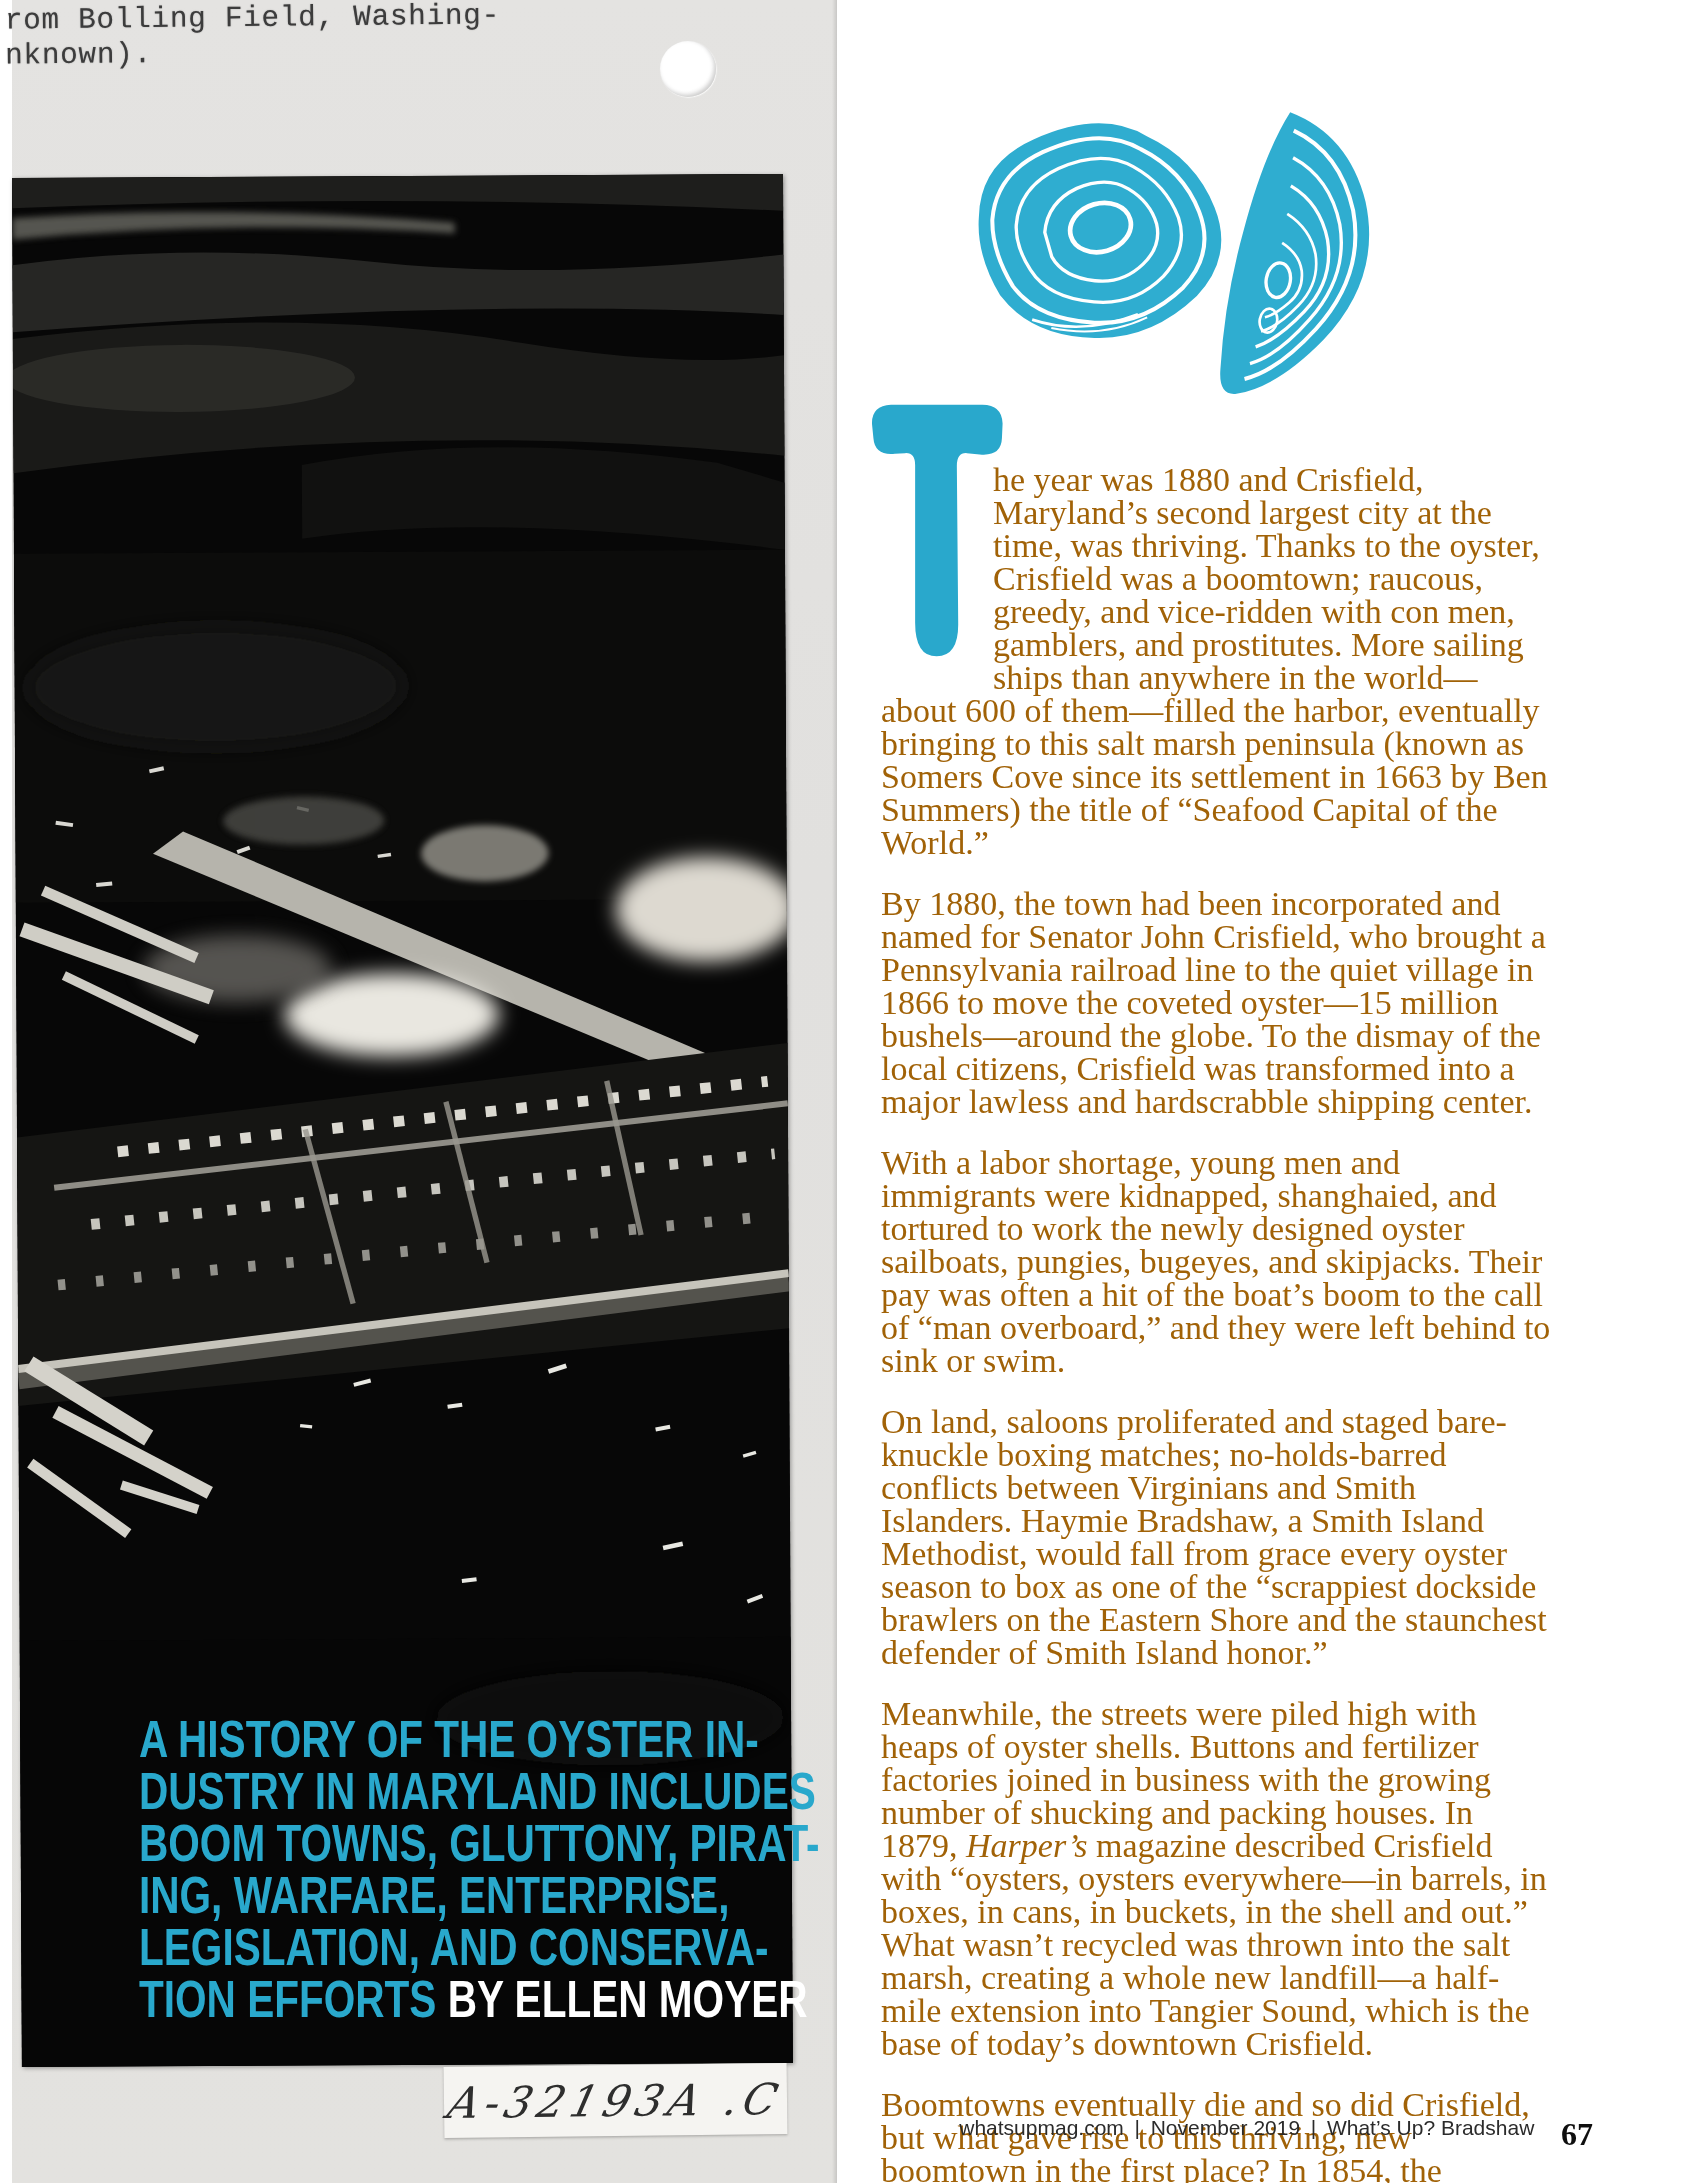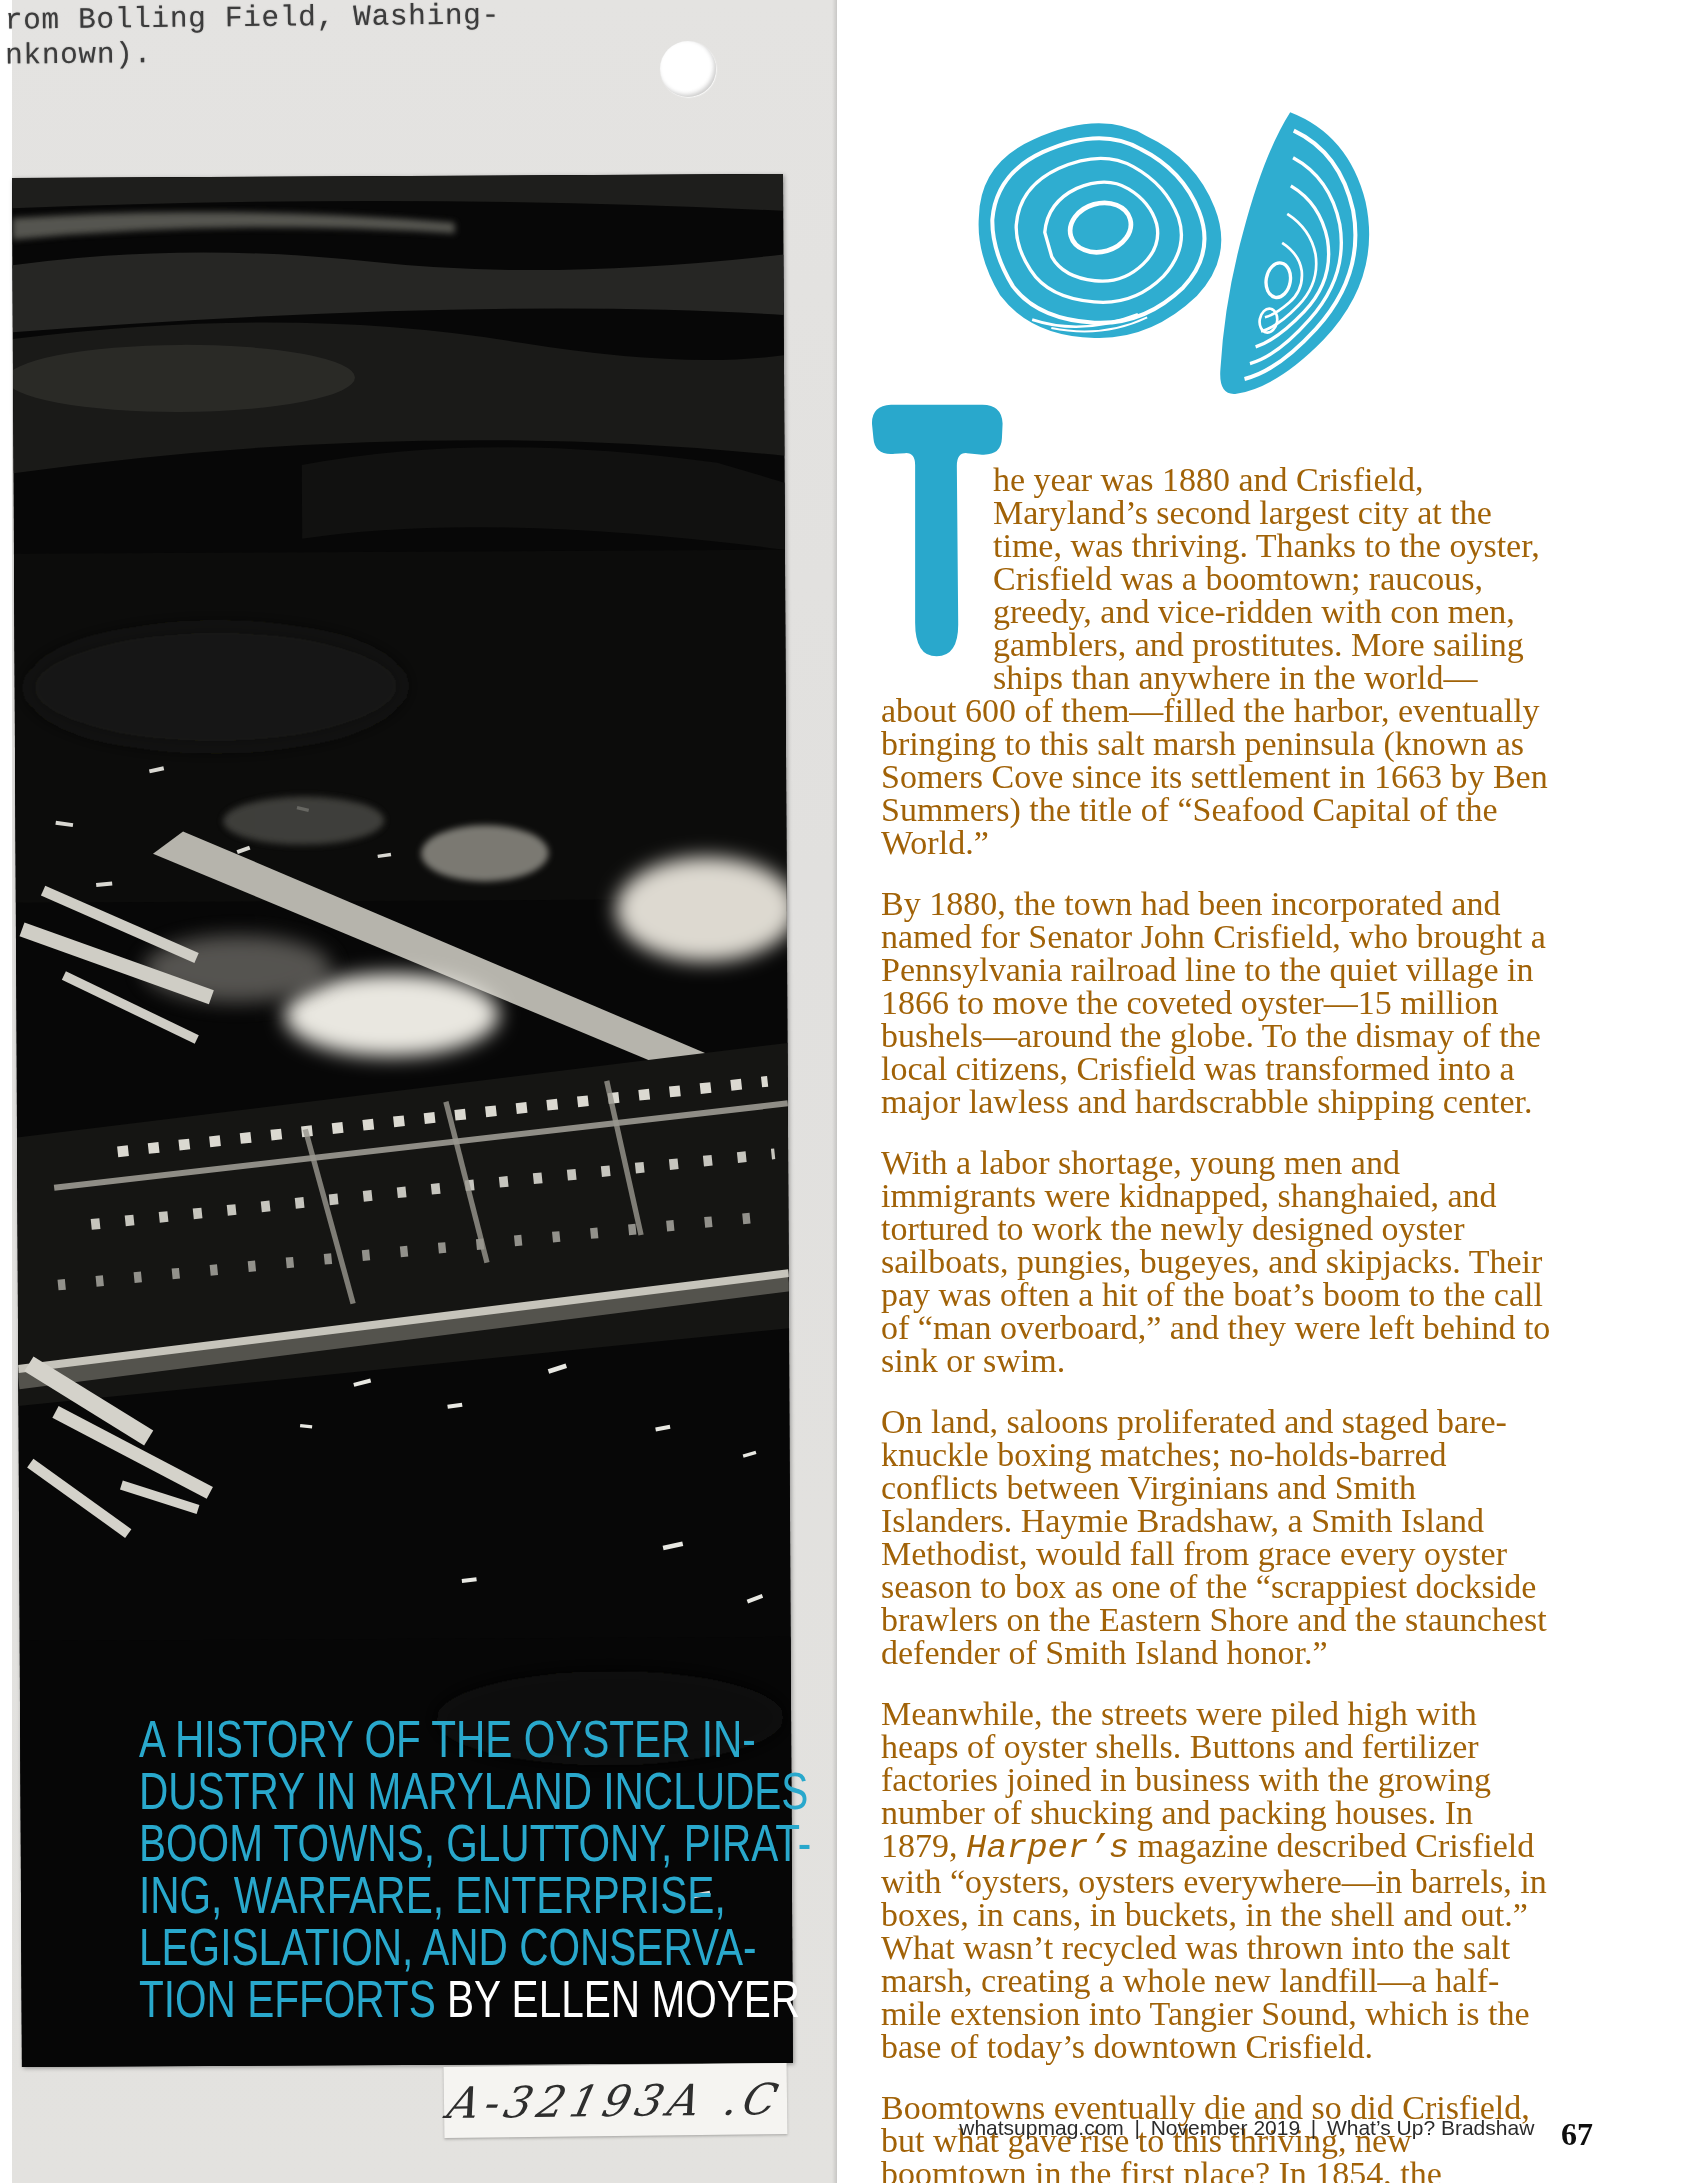--- a/index.html
+++ b/index.html
@@ -42,40 +42,40 @@
     box-shadow:0 1.3px 2.7px rgba(0,0,0,.25);
   }
   .photo-label span{
     font-family:"DejaVu Serif", serif;font-style:italic;
     font-size:43px;color:#2e2e2e;letter-spacing:5.4px;
     transform:skewX(-14deg);white-space:nowrap;
   }
   
   .headline{
     position:absolute;left:127px;top:1713px;width:663px;z-index:5;
-    font-family:"Liberation Sans", sans-serif;font-weight:normal;
+    font-family:"Liberation Sans", sans-serif;font-weight:bold;
   }
   .headline .hl-line{
     display:block;white-space:nowrap;
     font-size:52px;line-height:52px;letter-spacing:0px;
     transform:scale(0.78,1);transform-origin:left center;
   }
   .hl-accent{}
   
   .article-col{
     position:absolute;left:881px;top:463px;width:671px;
     font-size:34px;line-height:33px;color:#a16207;
     font-family:"Liberation Serif", serif;
   }
   .article-col p{margin:0 0 28px 0;text-align:left;}
   .dropcap-spacer{float:left;width:112px;height:201px;}
   .dropcap{
     position:absolute;left:868px;top:402px;width:138px;height:257px;z-index:4;
   }
-  .italic{font-style:italic;font-family:Liberation Mono, monospace;}
+  .italic{font-style:italic;}
   .oyster-art{
     position:absolute;left:952px;top:98px;width:442px;height:311px;
   }
   
   .footer{
     position:absolute;left:1004px;top:2116px;width:589px;
     display:flex;align-items:flex-start;justify-content:flex-end;gap:10.7px;
     font-family:"Liberation Sans", sans-serif;font-size:21px;color:#2b2b2b;
     white-space:nowrap;
   }

